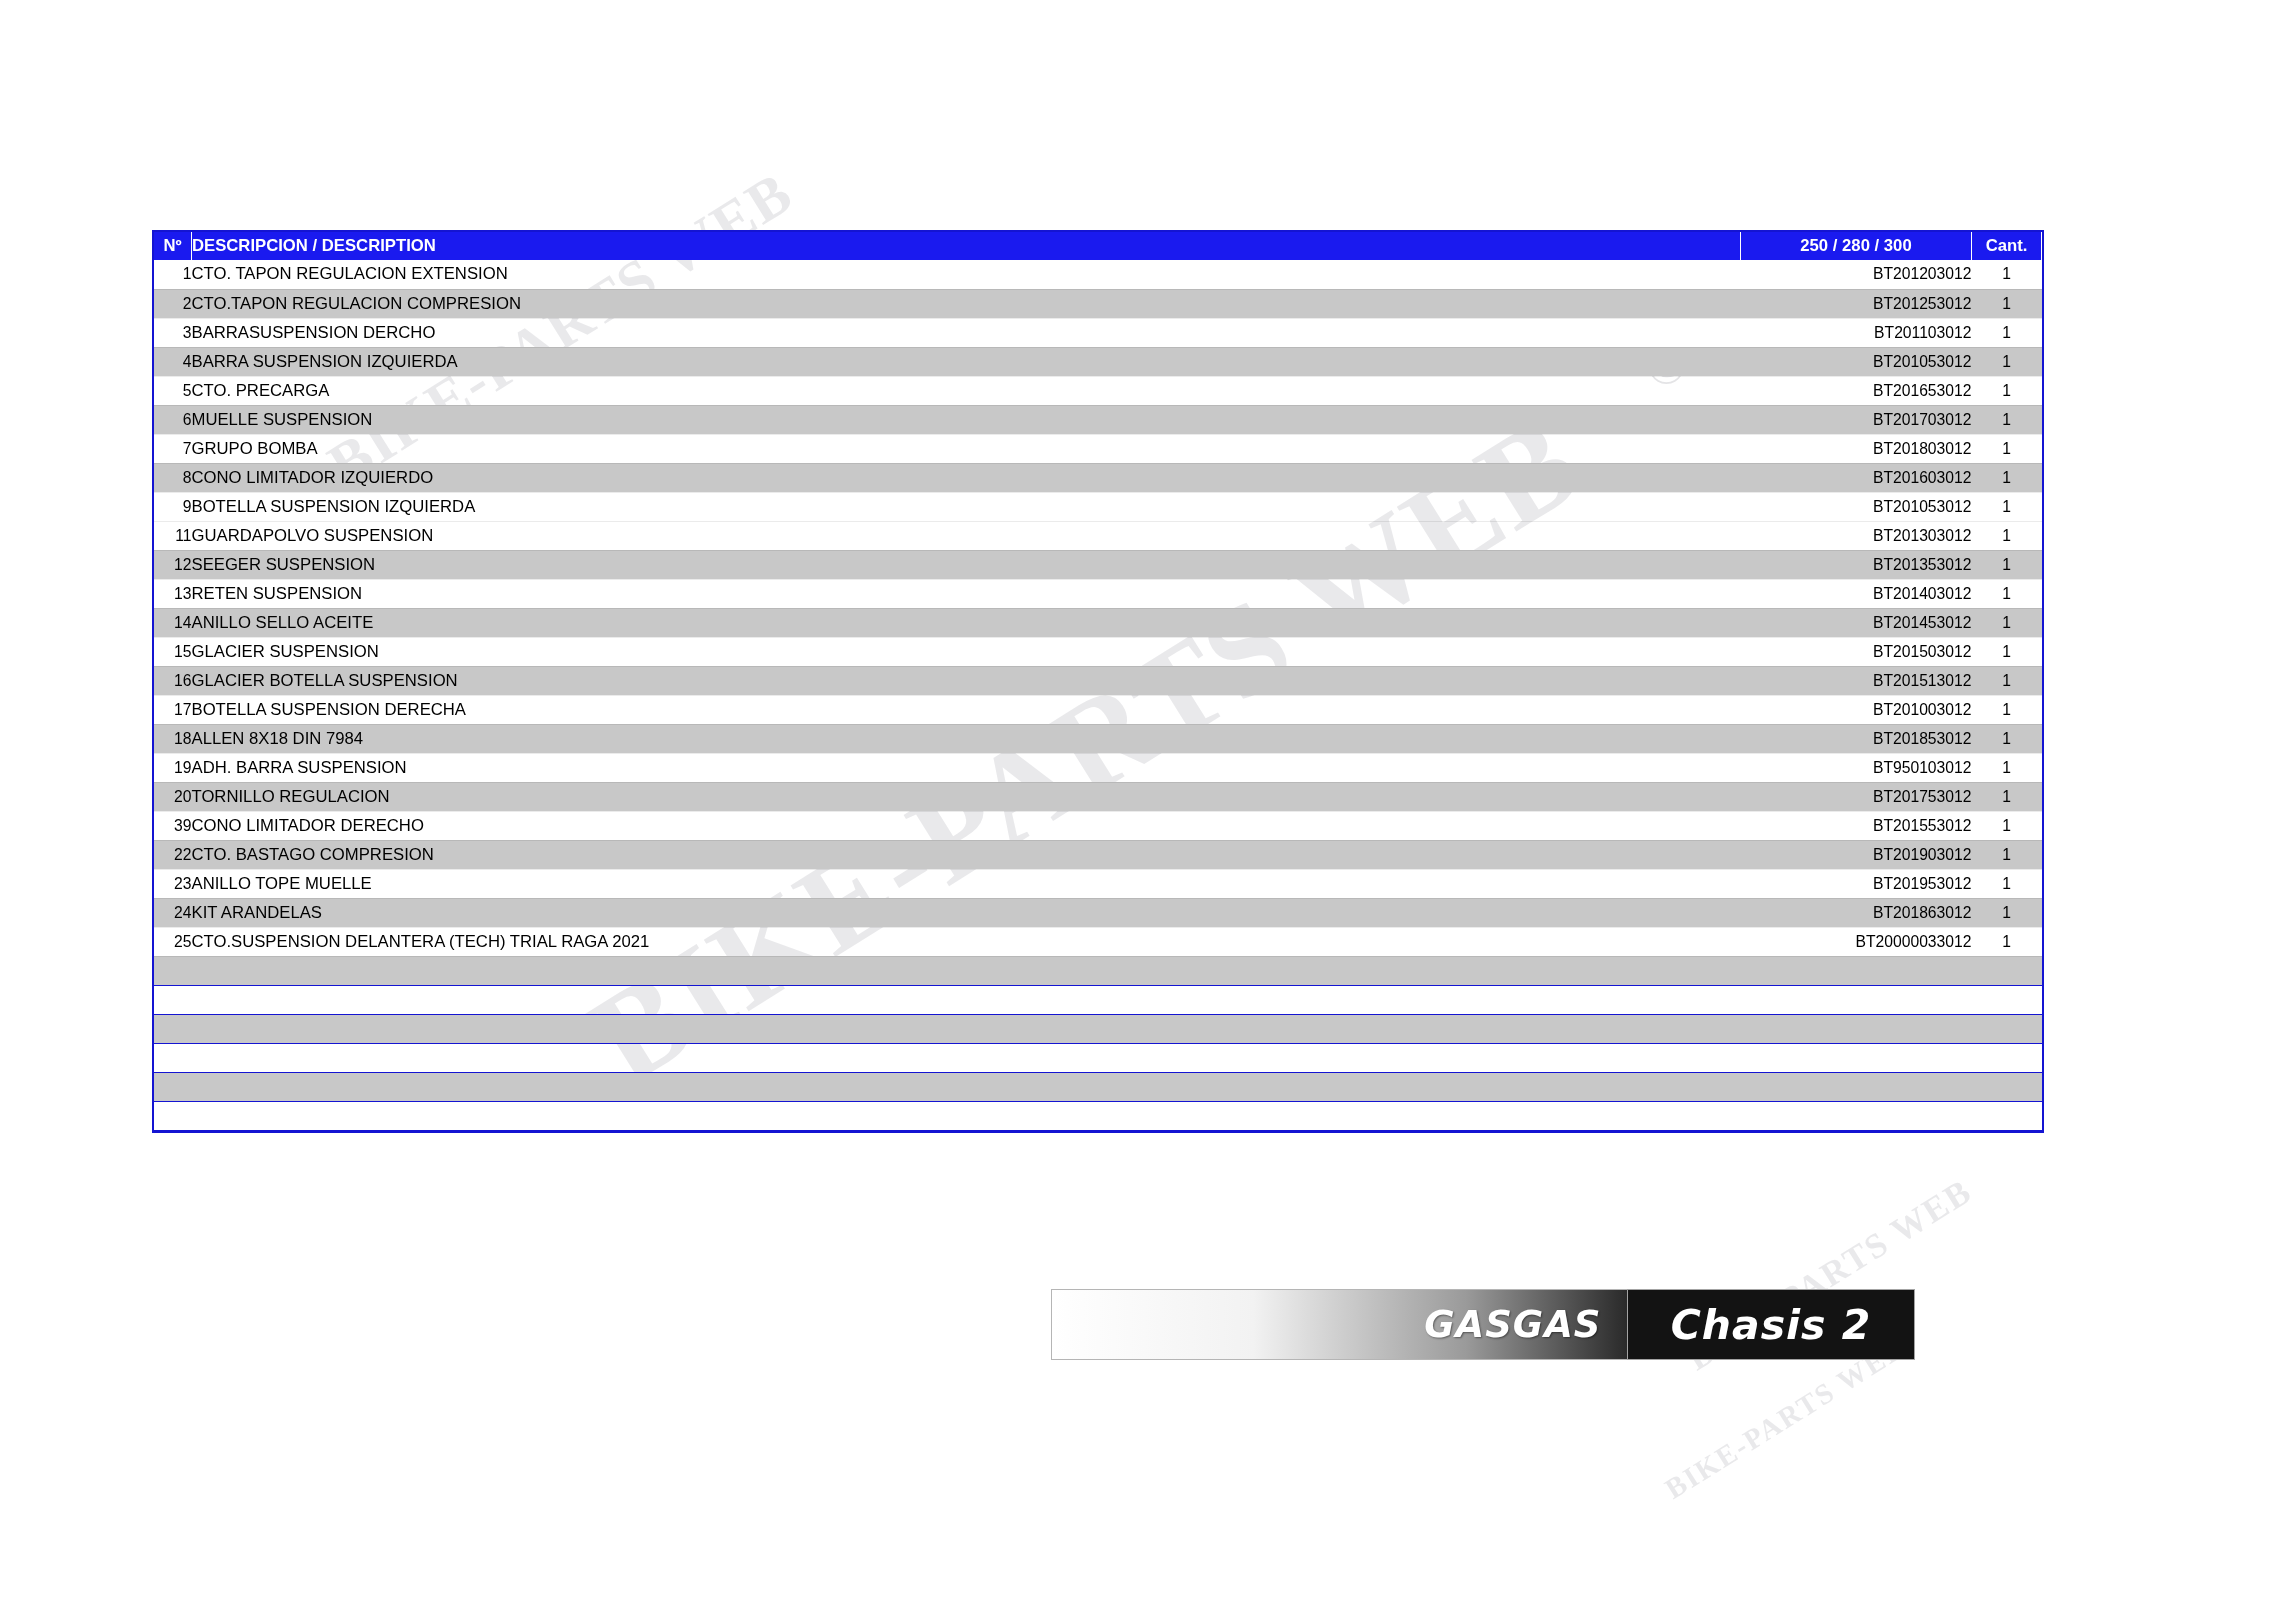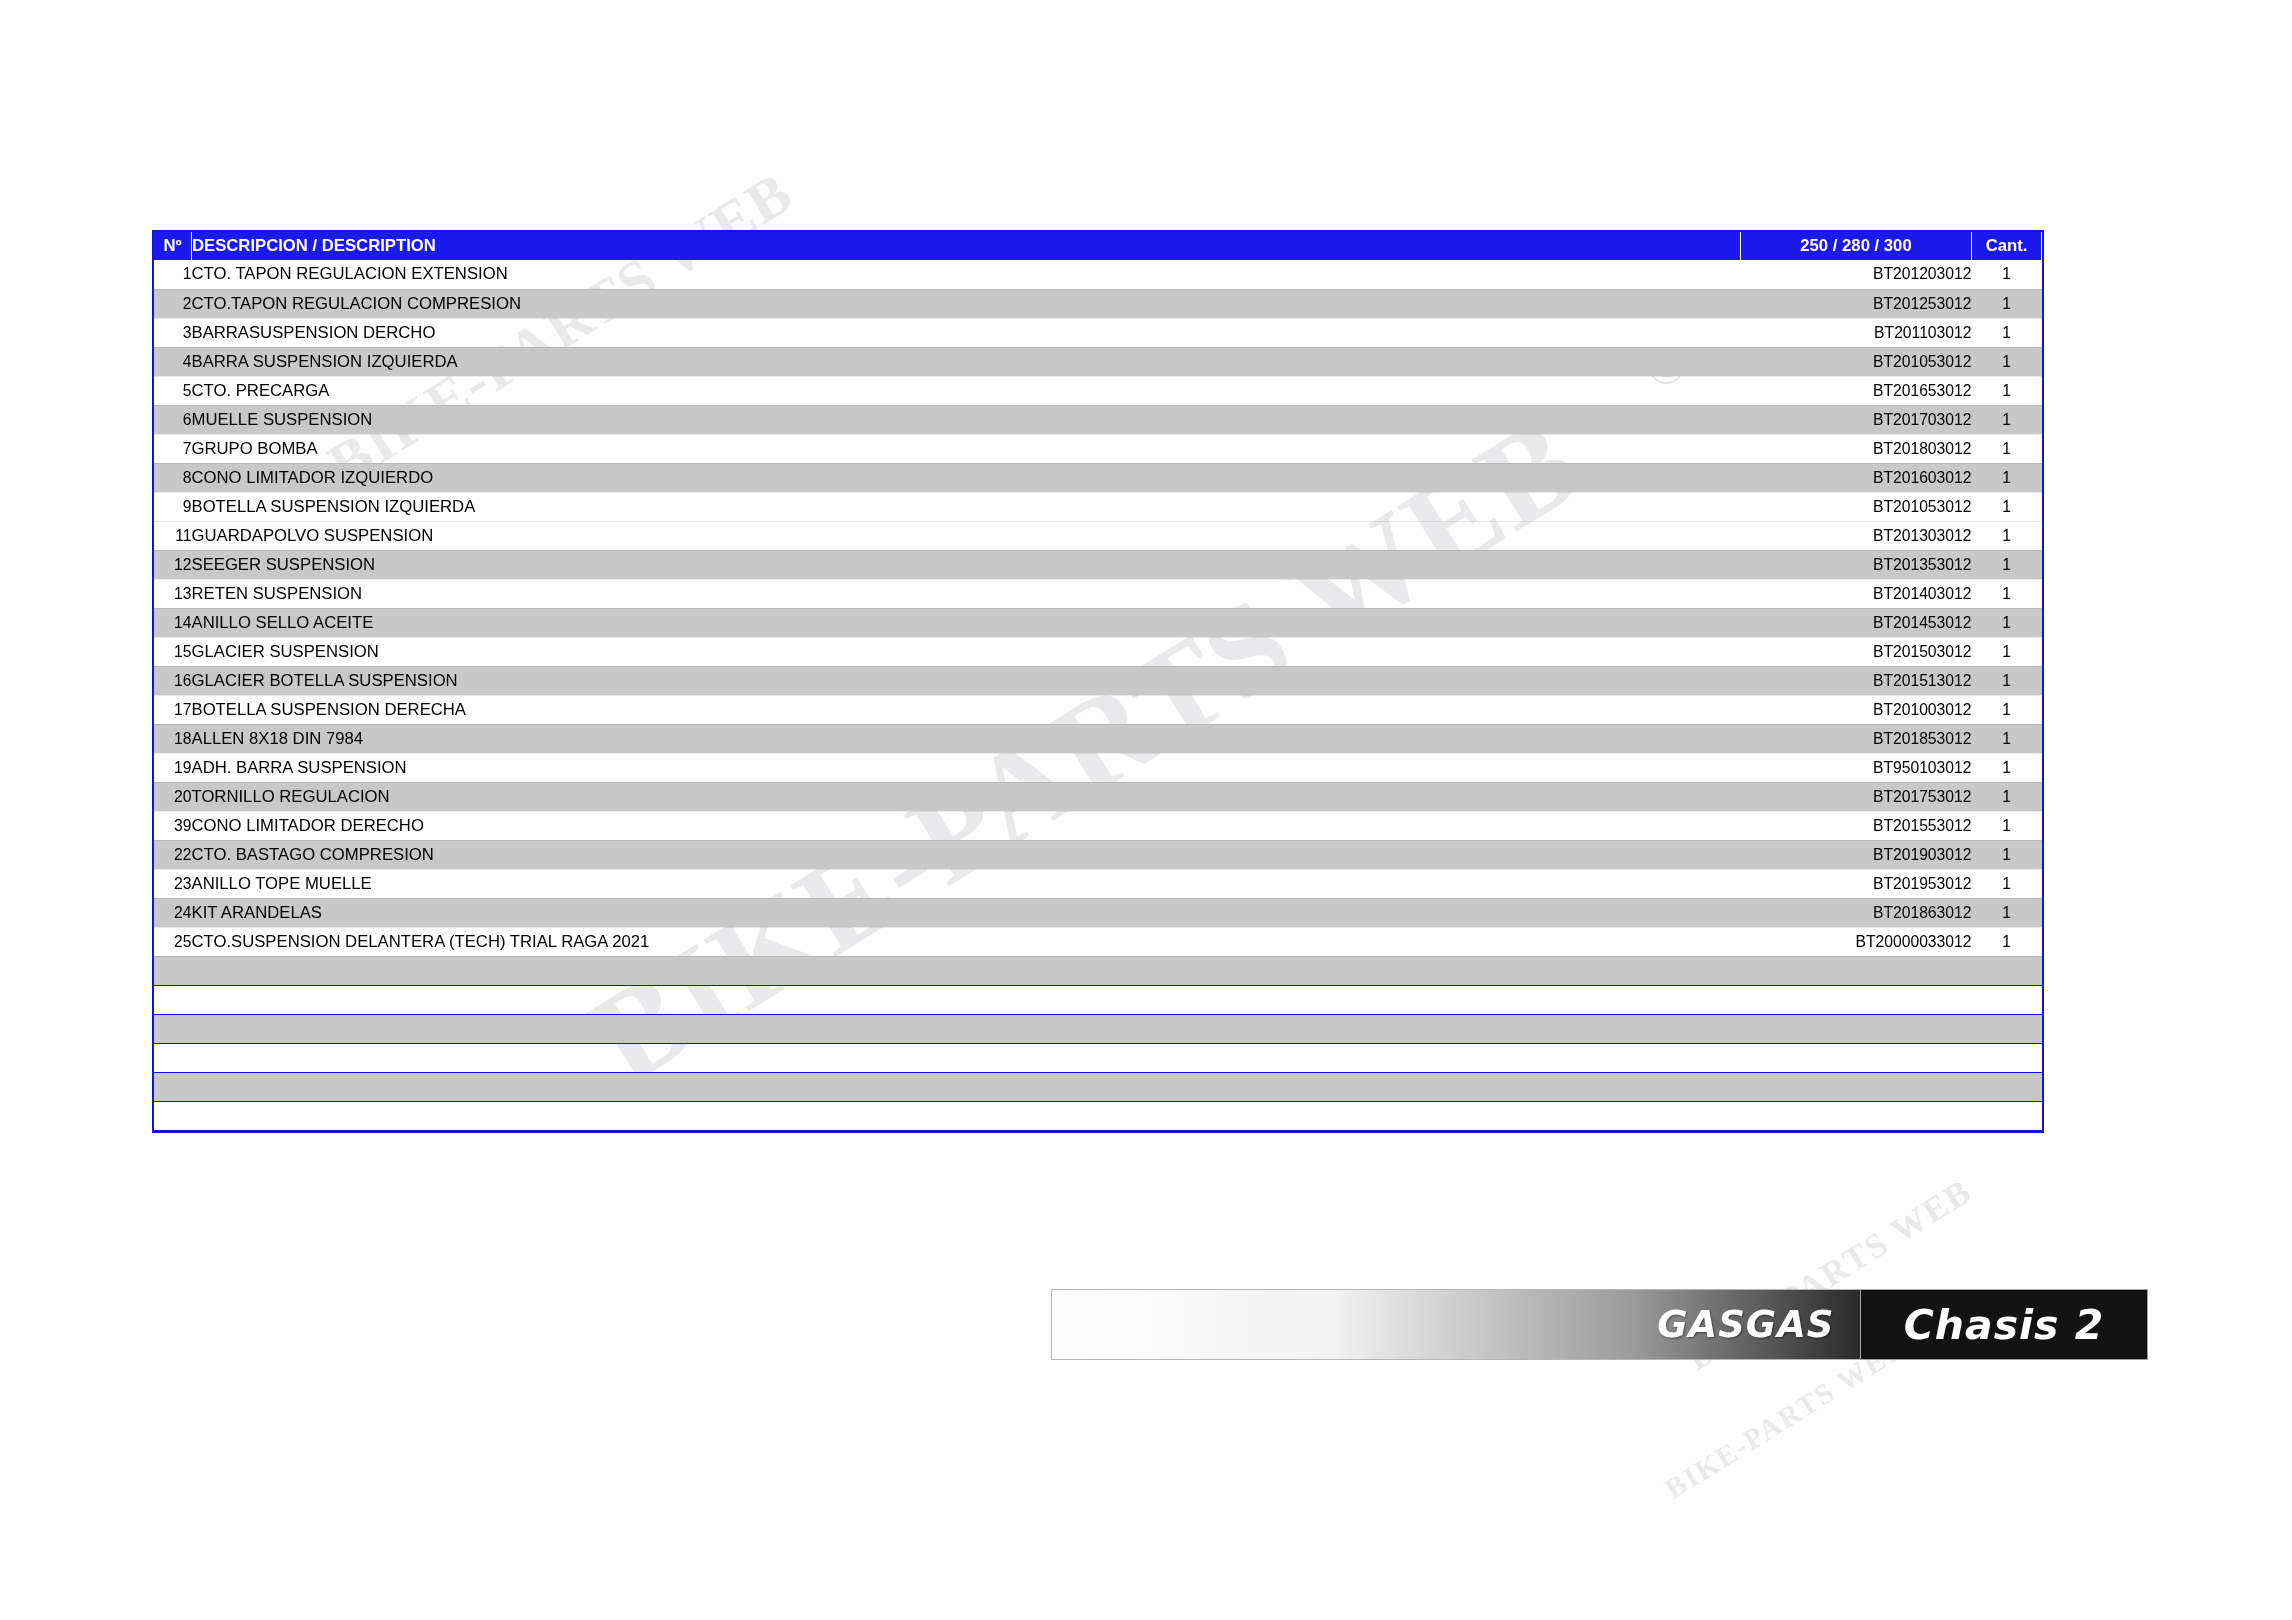--- a/index.html
+++ b/index.html
@@ -111,21 +111,21 @@
   
   tbody tr.empty { height: 29px; }
   tbody tr.empty td { border-bottom: 1px solid #1414d2; }
   tbody tr.empty.first td { border-top: 1px solid #1414d2; }
 
   
   .footer {
     position: absolute;
     left: 1051px;
     top: 1289px;
-    width: 1097px;
+    width: 864px;
     height: 71px;
     display: flex;
     align-items: stretch;
   }
   .footer-left {
     flex: 1 1 auto;
     background: linear-gradient(to right, #ffffff 0%, #f2f2f2 35%, #9a9a9a 72%, #2a2a2a 100%);
     border: 1px solid #b5b5b5;
     border-right: none;
     display: flex;

